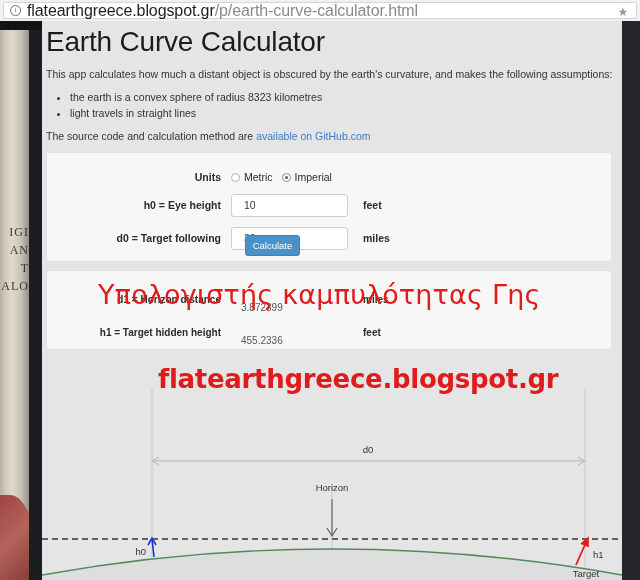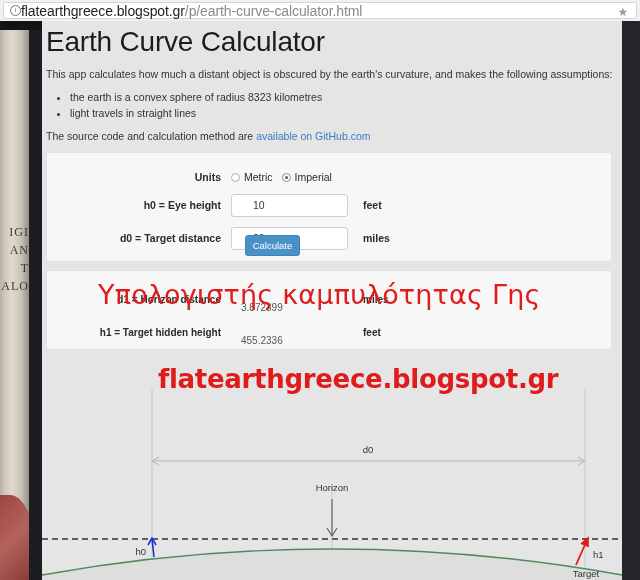--- a/index.html
+++ b/index.html
@@ -41,21 +41,22 @@
     margin-left: 6px;
     flex: 0 0 auto;
     position: relative;
     color: #707070;
     font-size: 7px;
     line-height: 9px;
     text-align: center;
     font-family: "Liberation Serif", serif;
   }
   #url-text {
-    font-size: 14px;
+    font-size: 16px;
+    margin-left: 6px;
     color: #8a8a8a;
     white-space: nowrap;
     overflow: hidden;
     letter-spacing: -0.1px;
   }
   #url-text .domain { color: #1f1f1f; }
   #star-icon {
     position: absolute;
     right: 7px; top: 3px;
     width: 12px; height: 12px;
@@ -231,21 +232,21 @@
     border-radius: 50%;
     background: #5a5a5a;
   }
   .text-input {
     width: 117px; height: 23px;
     background: #ffffff;
     border: 1px solid #cfcfcf;
     border-radius: 3px;
     font-size: 10.5px;
     color: #3a3a3a;
-    padding: 0 21px;
+    padding: 0 12px;
     box-sizing: border-box;
     font-family: "Liberation Sans", sans-serif;
     outline: none;
   }
   .unit-label {
     margin-left: 15px;
     font-size: 10.5px;
     font-weight: bold;
     color: #2b2b2b;
   }
@@ -384,21 +385,21 @@
         </div>
       </div>
 
       <div class="form-row" style="top:40px">
         <div class="row-label">h0 = Eye height</div>
         <input class="text-input" type="text" value="10" style="">
         <span class="unit-label">feet</span>
       </div>
 
       <div class="form-row" style="top:73px">
-        <div class="row-label">d0 = Target distance</div>
+        <div class="row-label">d0 = Target following</div>
         <input class="text-input" type="text" value="30" style="">
         <span class="unit-label">miles</span>
       </div>
 
       <button id="calc-button">Calculate</button>
     </div>
 
     <div class="panel" id="results-panel">
       <div class="result-row" style="top:20px">
         <div class="result-label">d1 = Horizon distance</div>

